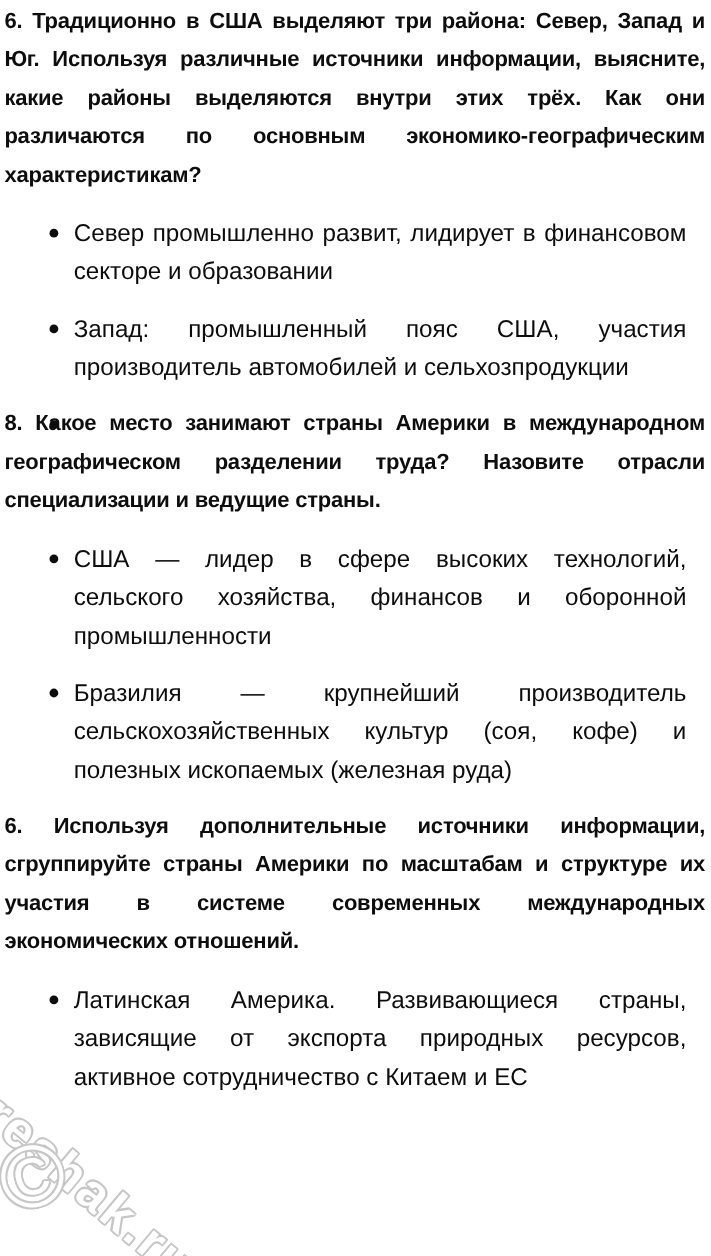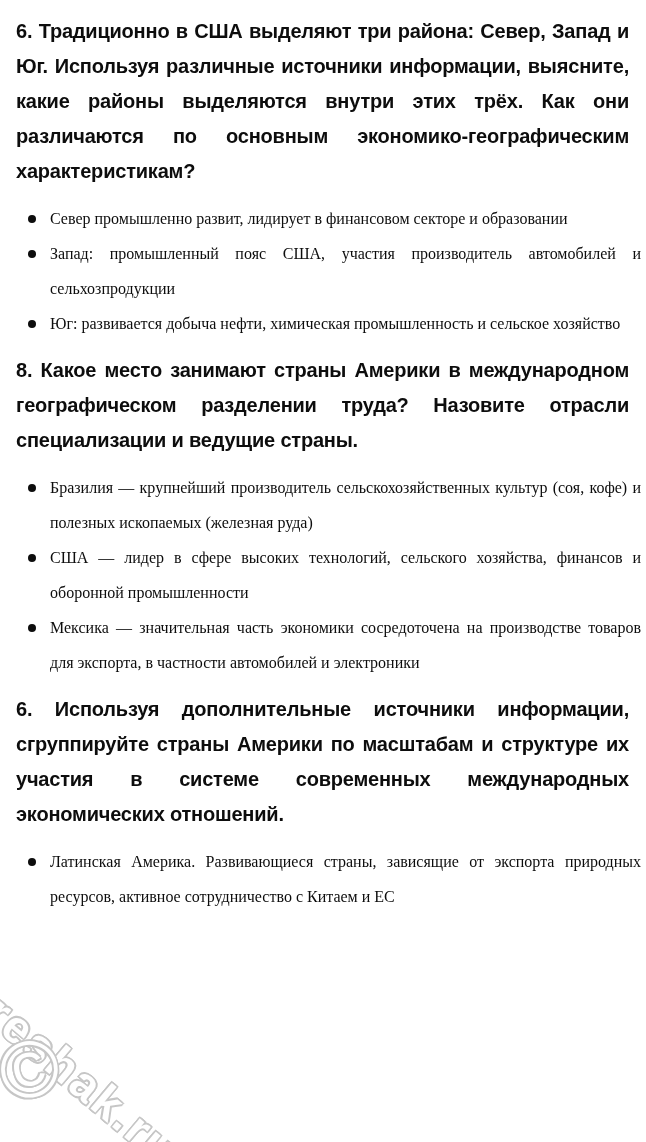--- a/index.html
+++ b/index.html
@@ -23,41 +23,40 @@
     font-family: "Liberation Sans", sans-serif;
   }
   .qa {
     position: relative;
     z-index: 1;
   }
   .qa + .qa {
     margin-top: 8px;
   }
   .q-heading {
-    margin: 12px;
+    margin: 0;
     font-size: 20px;
     font-weight: 700;
     line-height: 35px;
     text-align: justify;
     letter-spacing: -0.2px;
   }
   ul.answers {
     list-style: none;
     margin: 2px 0 0 0;
     padding: 0;
   }
   ul.answers li {
     position: relative;
     padding-left: 46px;
-    margin: 0;
-    font-size: 16px;
+    margin: 17px;
+    font-size: 22px;
     font-weight: 400;
     line-height: 35px;
     text-align: justify;
-    font-family: Liberation Serif, serif;
   }
   .dot {
     position: absolute;
     left: 24px;
     top: 14px;
     width: 8px;
     height: 8px;
     border-radius: 50%;
     background: #0d0d0d;
   }
@@ -119,39 +118,34 @@
       <li>
         <span class="dot"></span>
         <span>Север промышленно развит, лидирует в финансовом секторе и образовании</span>
       </li>
       <li>
         <span class="dot"></span>
         <span>Запад: промышленный пояс США, участия производитель автомобилей и сельхозпродукции</span>
       </li>
       <li>
         <span class="dot"></span>
-        <span>Юг: развивается добыча нефти, химическая промышленность и сельское хозяйство</span>
       </li>
     </ul>
   </section>
 
   <section class="qa">
     <p class="q-heading">8. Какое место занимают страны Америки в международном географическом разделении труда? Назовите отрасли специализации и ведущие страны.</p>
     <ul class="answers">
       <li>
         <span class="dot"></span>
-        <span>Бразилия — крупнейший производитель сельскохозяйственных культур (соя, кофе) и полезных ископаемых (железная руда)</span>
-      </li>
-      <li>
-        <span class="dot"></span>
         <span>США — лидер в сфере высоких технологий, сельского хозяйства, финансов и оборонной промышленности</span>
       </li>
       <li>
         <span class="dot"></span>
-        <span>Мексика — значительная часть экономики сосредоточена на производстве товаров для экспорта, в частности автомобилей и электроники</span>
+        <span>Бразилия — крупнейший производитель сельскохозяйственных культур (соя, кофе) и полезных ископаемых (железная руда)</span>
       </li>
     </ul>
   </section>
 
   <section class="qa">
     <p class="q-heading">6. Используя дополнительные источники информации, сгруппируйте страны Америки по масштабам и структуре их участия в системе современных международных экономических отношений.</p>
     <ul class="answers">
       <li>
         <span class="dot"></span>
         <span>Латинская Америка. Развивающиеся страны, зависящие от экспорта природных ресурсов, активное сотрудничество с Китаем и ЕС</span>

